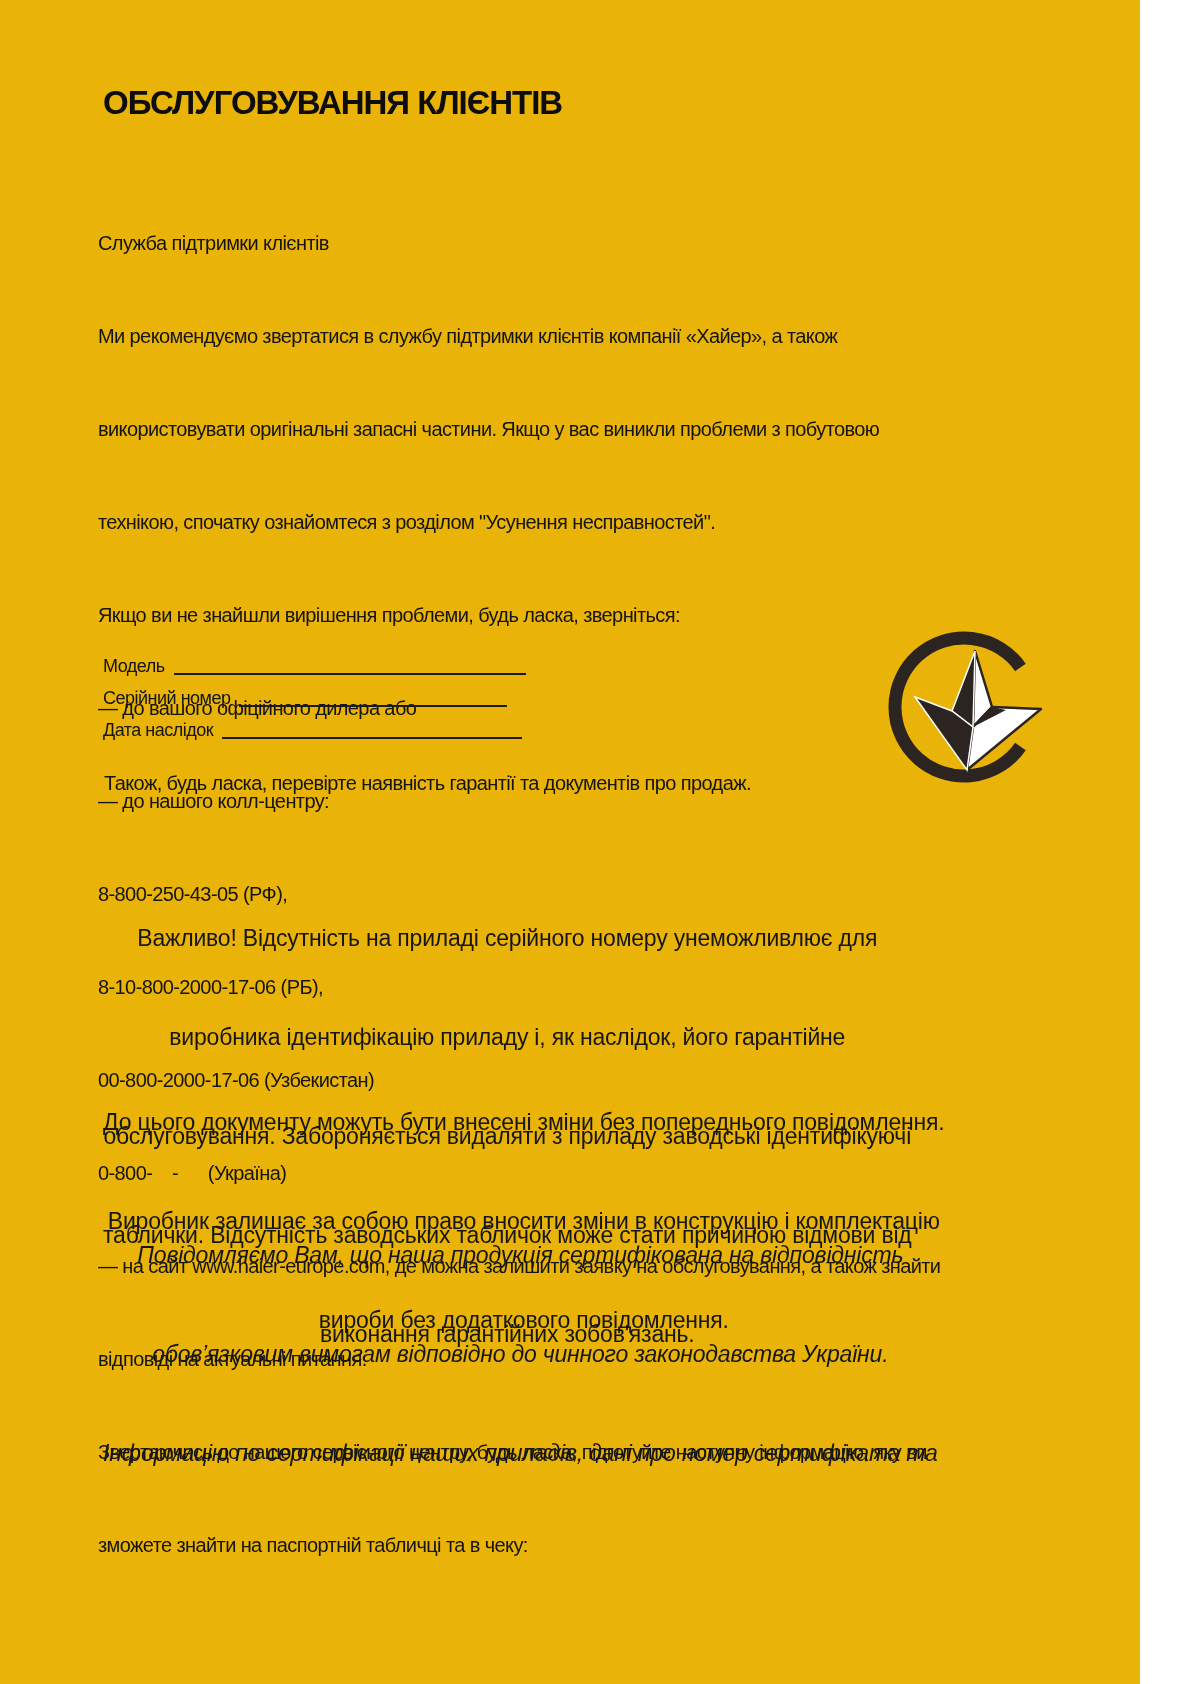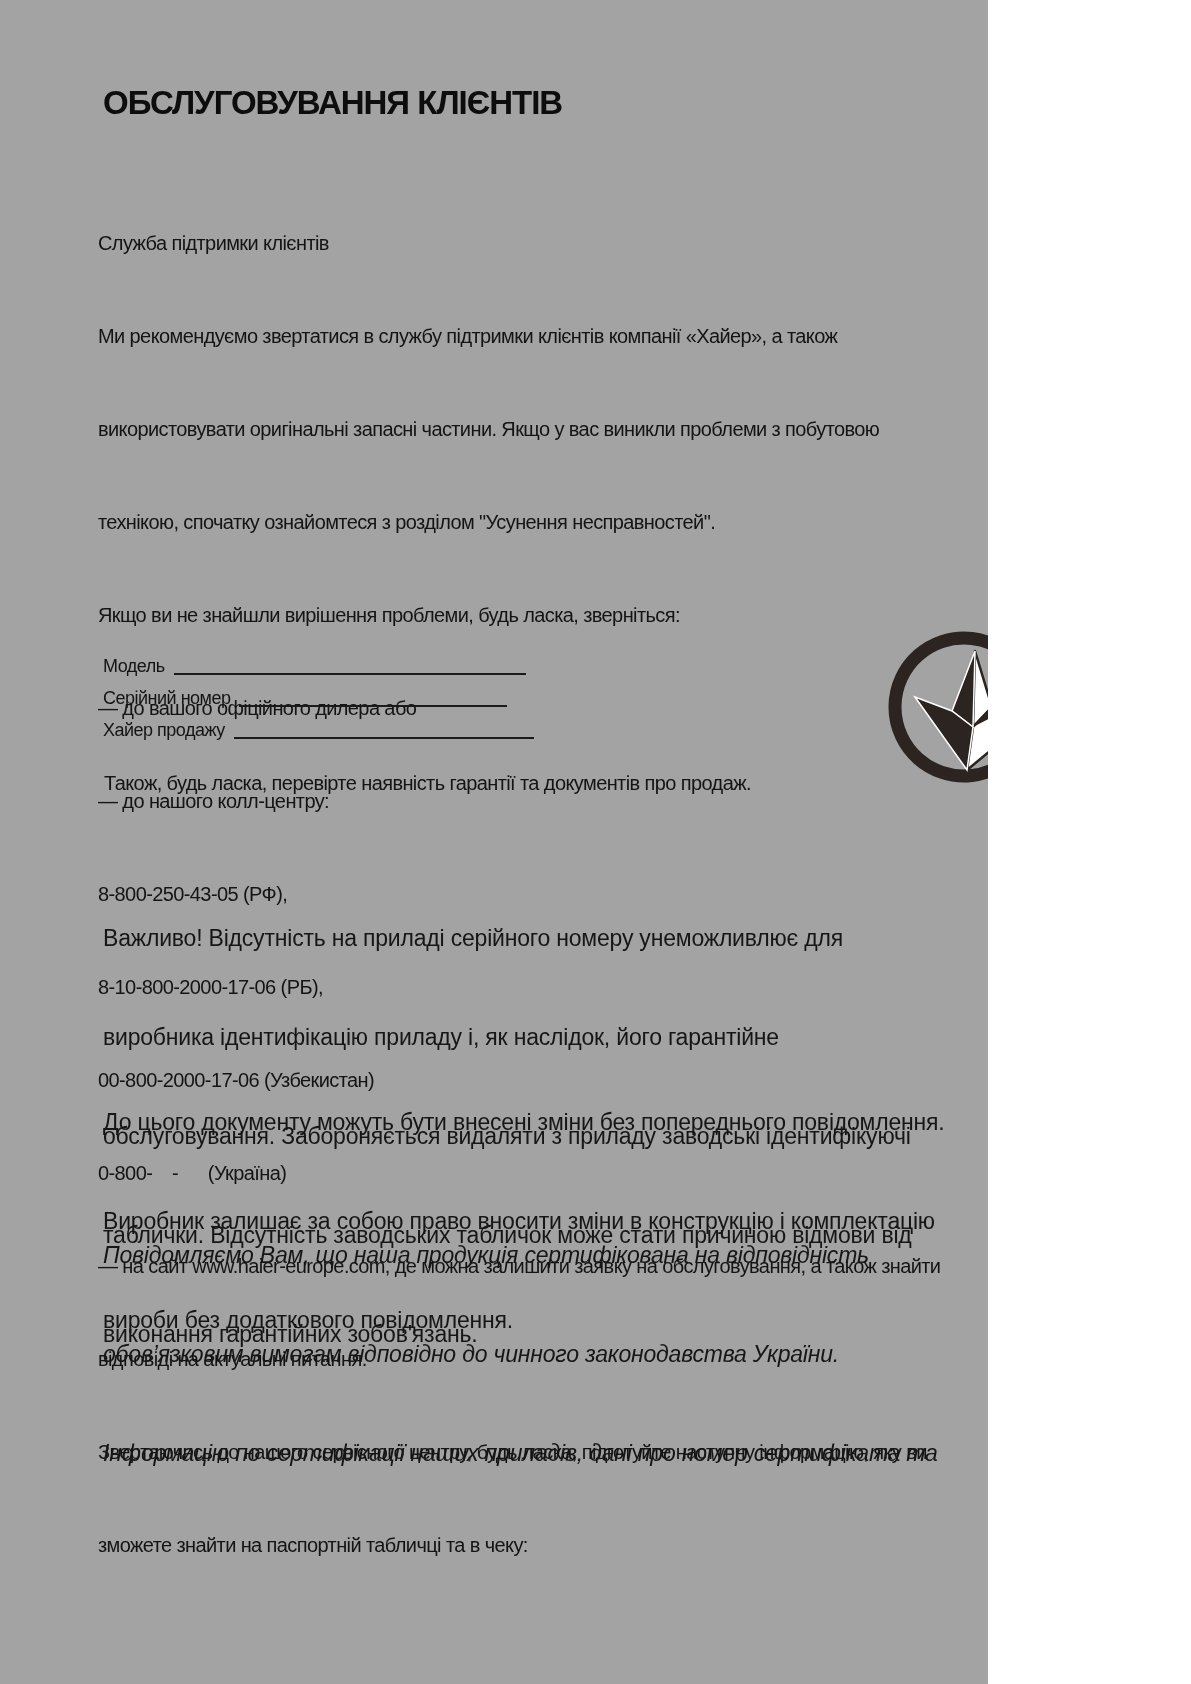--- a/index.html
+++ b/index.html
@@ -1,20 +1,20 @@
 <!DOCTYPE html>
 <html><head>
 <meta charset="utf-8">
 <style>
   html,body { margin:0; padding:0; background:#ffffff; }
   .page {
     position:relative;
-    width:988px;
+    width:1140px;
     height:1684px;
-    background:#a3a3a3;
+    background:#eab308;
     color:#141414;
     font-family:"Liberation Sans", sans-serif;
     overflow:hidden;
   }
   .page-title {
     position:absolute;
     left:103px;
     top:84px;
     margin:0;
     font-size:33px;
@@ -60,20 +60,21 @@
     white-space:pre;
   }
   .para {
     position:absolute;
     left:103px;
     font-size:23px;
     line-height:33px;
     letter-spacing:-0.2px;
     white-space:pre;
     color:#161616;
+    text-align:center;
   }
   .para-important { top:856px; }
   .para-changes   { top:1040px; }
   .para-cert      { top:1173px;font-style:italic; }
   .logo-box {
     position:absolute;
     left:888px;
     top:620px;
     width:158px;
     height:174px;
@@ -101,21 +102,21 @@
     <div>0-800-    -      (Україна)</div>
     <div>— на сайт www.haier-europe.com, де можна залишити заявку на обслуговування, а також знайти</div>
     <div>відповіді на актуальні питання.</div>
     <div>Звертаючись до нашого сервісного центру, будь ласка, підготуйте наступну інформацію, яку ви</div>
     <div>зможете знайти на паспортній табличці та в чеку:</div>
   </div>
 
   <div class="form-block">
     <div class="form-row"><span>Модель</span><span class="blank-line blank-model"></span></div>
     <div class="form-row"><span>Серійний номер</span><span class="blank-line blank-serial"></span></div>
-    <div class="form-row"><span>Хайер продажу</span><span class="blank-line blank-date"></span></div>
+    <div class="form-row"><span>Дата наслідок</span><span class="blank-line blank-date"></span></div>
   </div>
 
   <div class="warranty-note">Також, будь ласка, перевірте наявність гарантії та документів про продаж.</div>
 
   <div class="logo-box">
     <svg viewBox="0 0 158 174" xmlns="http://www.w3.org/2000/svg">
 
       <path d="M132.5 47.4 A69 69 0 1 0 132.5 126.6" fill="none" stroke="#2b2421" stroke-width="13"></path>
 
       <path d="M87 31 L104 87 L85 107 Z" fill="#ffffff" stroke="#2b2421" stroke-width="2.5" stroke-linejoin="round"></path>

